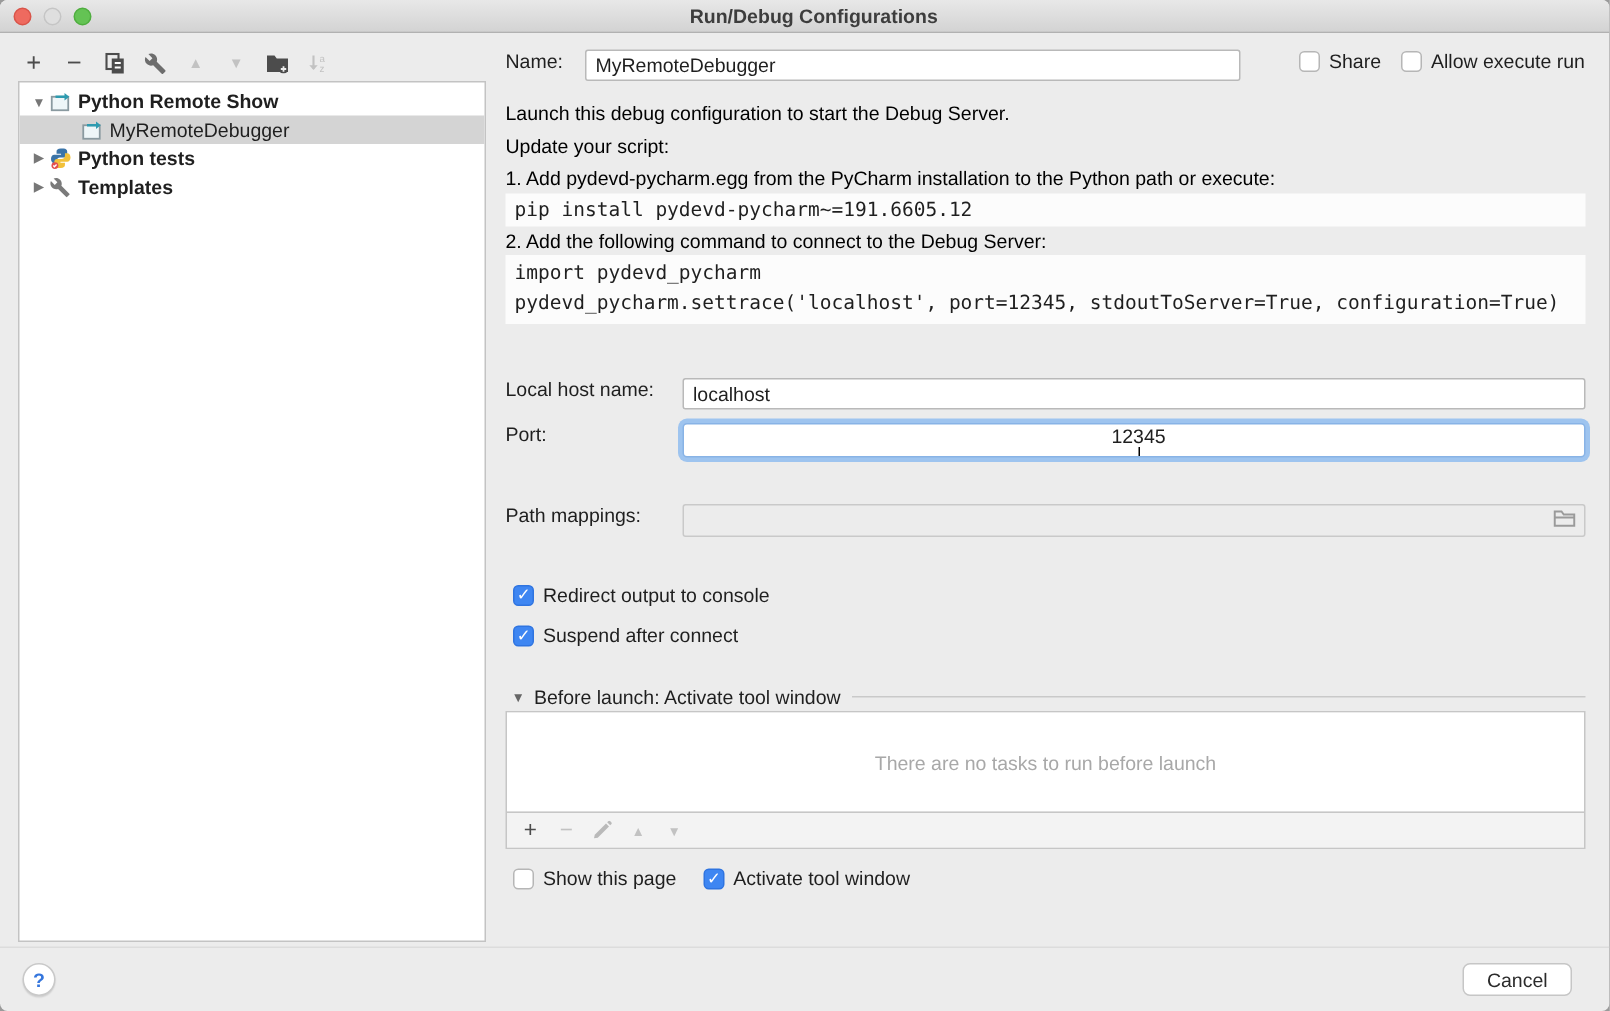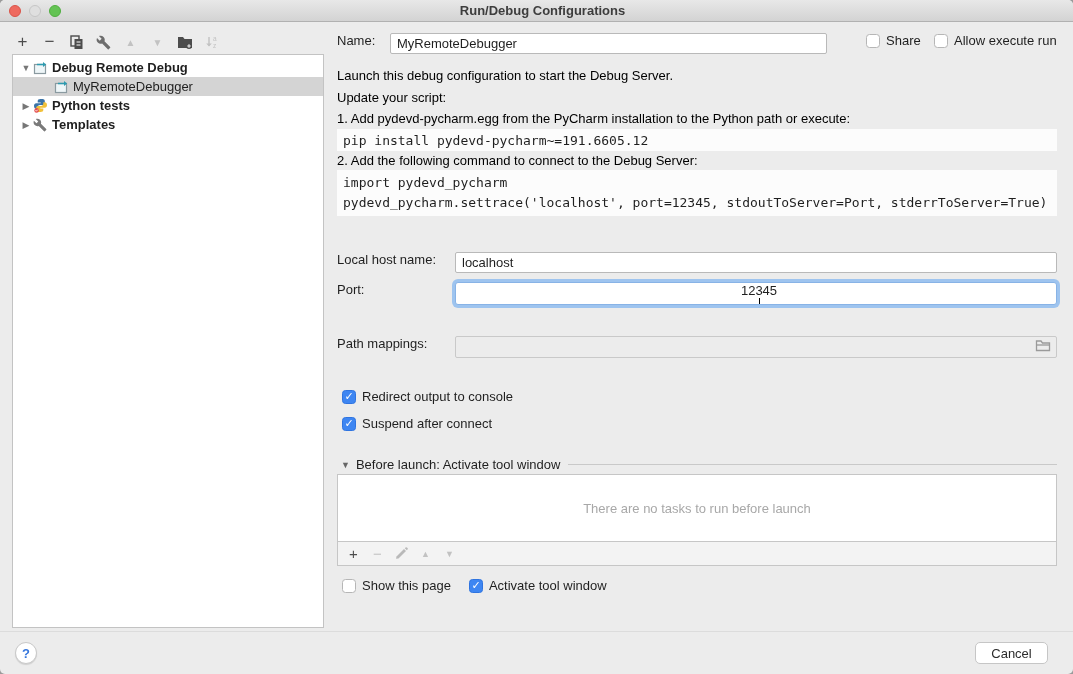--- a/index.html
+++ b/index.html
@@ -177,21 +177,21 @@
   <div class="tree-panel">
     <div class="tree-row top">
       <span class="arrow">▼</span>
       <span class="t-icon">
         <svg width="15" height="14" viewBox="0 0 15 14">
             <rect x="1.5" y="3.5" width="11" height="9" fill="#eef6f8" stroke="#8a9aa0" stroke-width="1.2"></rect>
             <path d="M4 3.5h7" stroke="#2e9bb0" stroke-width="1.6"></path>
             <path d="M10 1l3.2 2.5L10 6z" fill="#2e9bb0"></path>
           </svg>
       </span>
-      <span class="t-label">Debug Remote Debug</span>
+      <span class="t-label">Python Remote Show</span>
     </div>
     <div class="tree-row child selected">
       <span class="t-icon">
         <svg width="15" height="14" viewBox="0 0 15 14">
             <rect x="1.5" y="3.5" width="11" height="9" fill="#eef6f8" stroke="#8a9aa0" stroke-width="1.2"></rect>
             <path d="M4 3.5h7" stroke="#2e9bb0" stroke-width="1.6"></path>
             <path d="M10 1l3.2 2.5L10 6z" fill="#2e9bb0"></path>
           </svg>
       </span>
       <span class="t-label">MyRemoteDebugger</span>
@@ -234,21 +234,21 @@
       </span>
     </div>
 
     <div class="text-line t-intro">Launch this debug configuration to start the Debug Server.</div>
     <div class="text-line t-update">Update your script:</div>
     <div class="text-line t-step1">1. Add pydevd-pycharm.egg from the PyCharm installation to the Python path or execute:</div>
     <div class="strip-pip">pip install pydevd-pycharm~=191.6605.12</div>
     <div class="text-line t-step2">2. Add the following command to connect to the Debug Server:</div>
     <div class="code-block">
       <div>import pydevd_pycharm</div>
-      <div>pydevd_pycharm.settrace('localhost', port=12345, stdoutToServer=Port, stderrToServer=True)</div>
+      <div>pydevd_pycharm.settrace('localhost', port=12345, stdoutToServer=True, configuration=True)</div>
     </div>
 
     <div class="row row-host">
       <span class="lbl">Local host name:</span>
       <input class="field field-long" type="text" value="localhost" style="">
     </div>
 
     <div class="row row-port">
       <span class="lbl">Port:</span>
       <div class="port-field">

